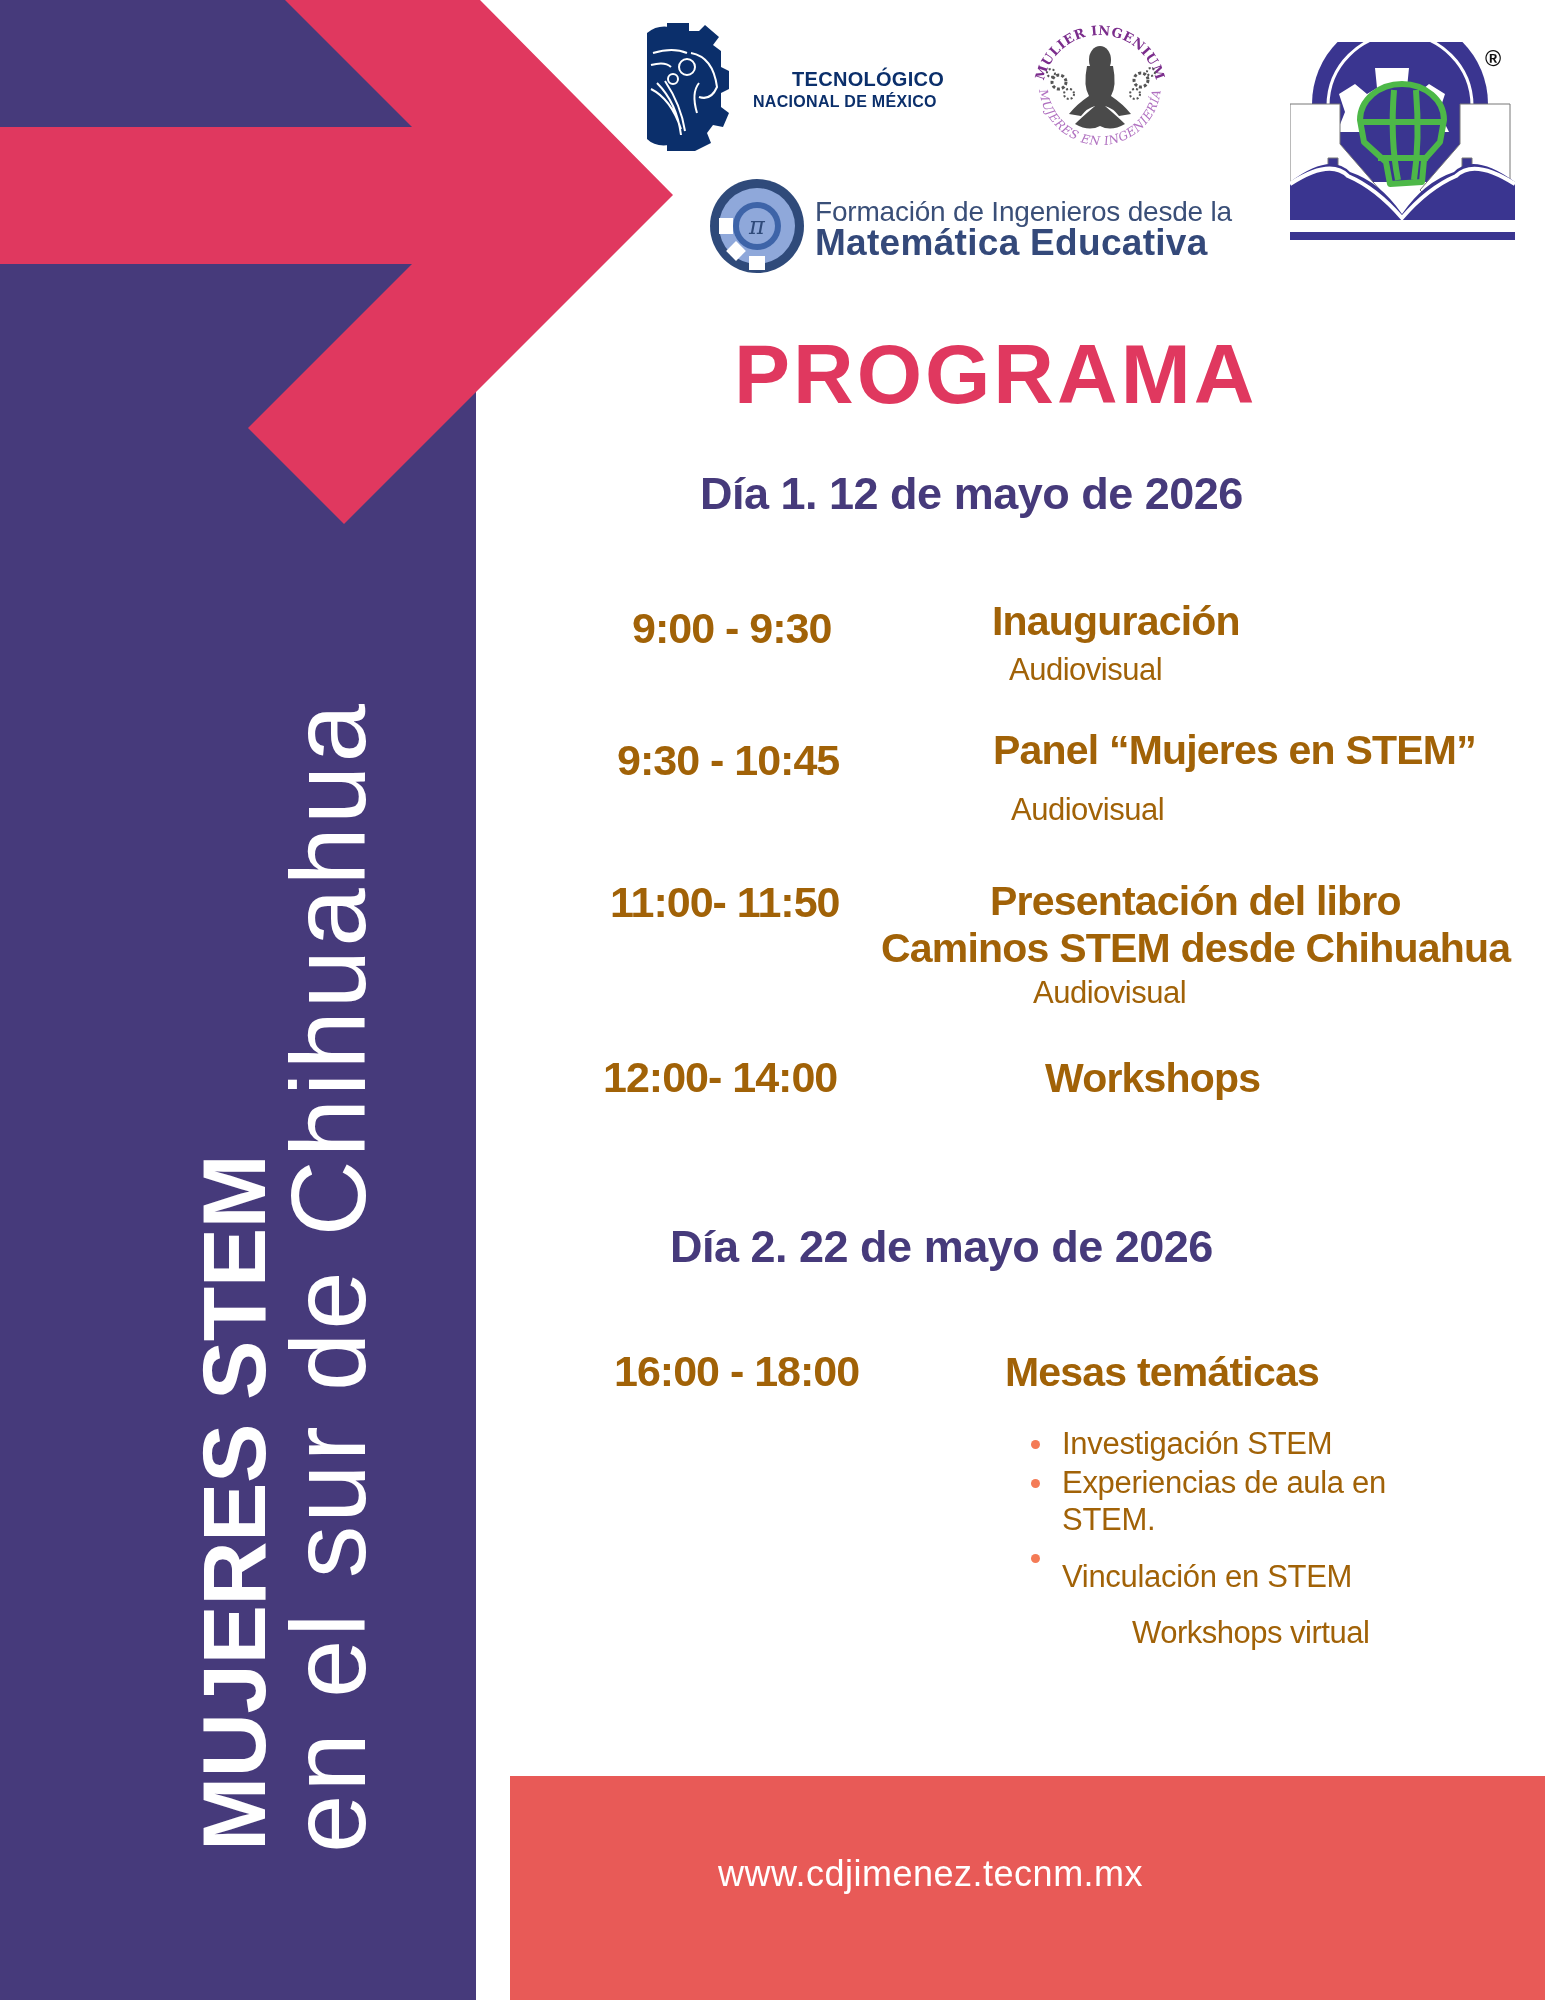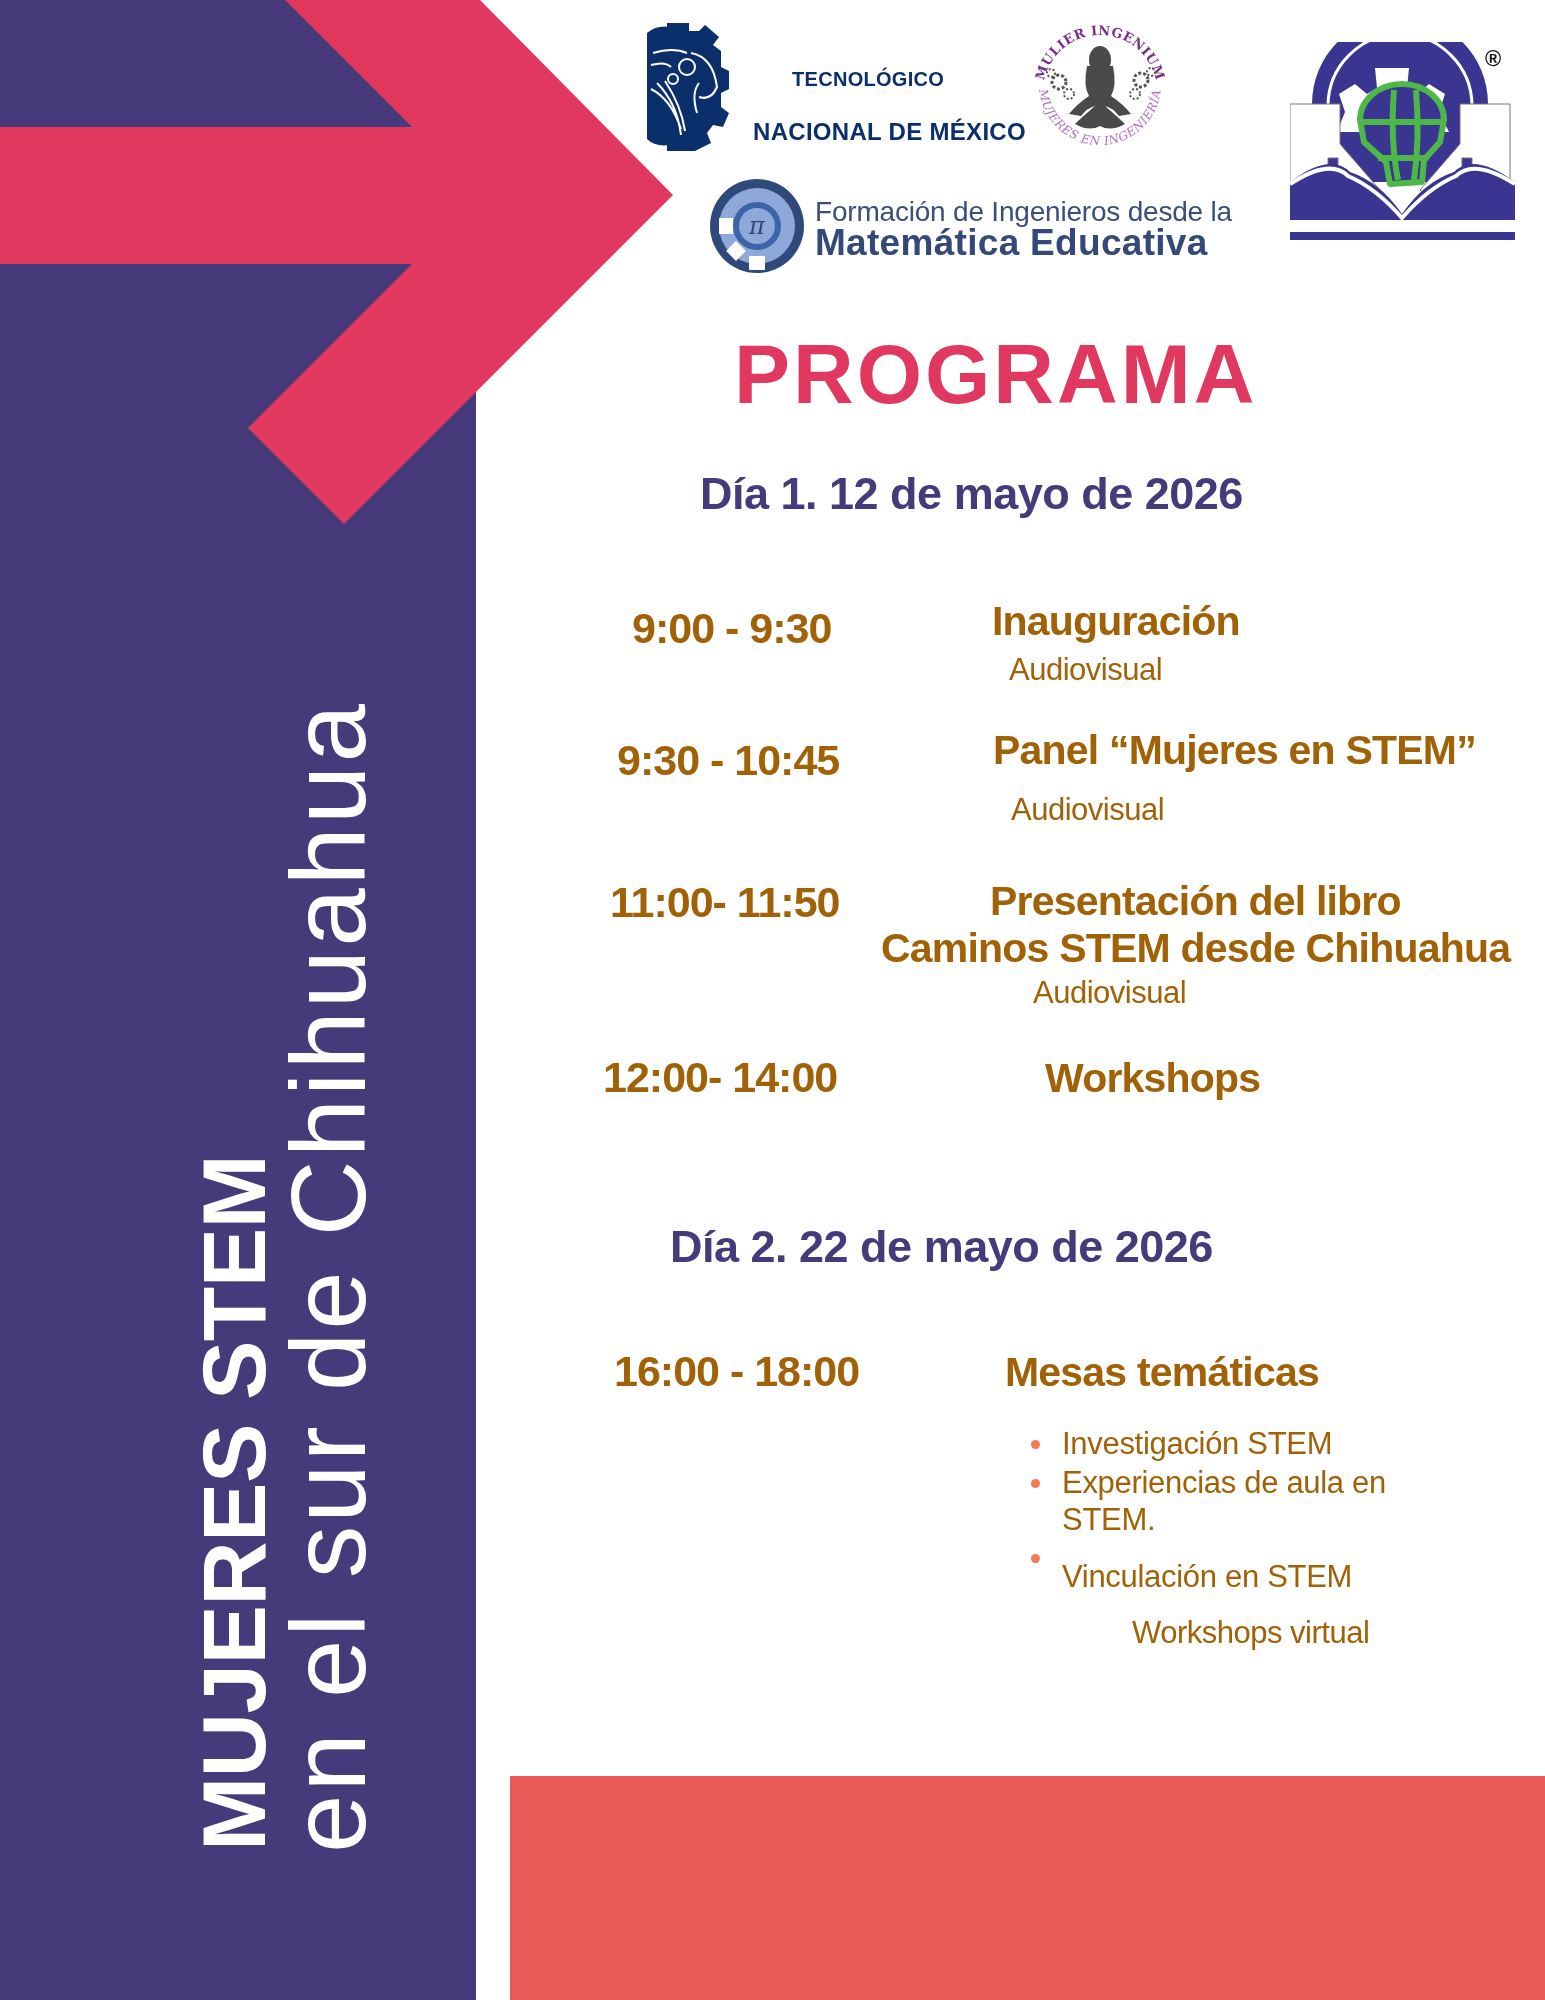--- a/index.html
+++ b/index.html
@@ -37,21 +37,21 @@
 <div class="logo" style="left:647px; top:23px; width:300px; height:130px;">
   <svg width="92" height="128" viewBox="0 0 92 128" style="position:absolute; left:0; top:0;">
     <path d="M20,0 h22 v8 h10 l6,-6 l14,12 l-6,8 l8,6 v16 l8,4 v18 l-8,4 v14 l8,6 l-6,14 l-10,-2 l-6,8 l4,10 l-16,8 h-28 z" fill="#0B2F6B"></path>
     <path d="M0,10 q10,-8 22,-6 v118 q-14,2 -22,-6 z" fill="#0B2F6B"></path>
     <circle cx="40" cy="44" r="8" fill="none" stroke="#ffffff" stroke-width="2"></circle>
     <circle cx="26" cy="56" r="5" fill="none" stroke="#ffffff" stroke-width="2"></circle>
     <path d="M6,30 q20,-6 34,0 M4,42 q14,-4 20,2 M4,66 q20,10 30,40 M10,60 q20,20 24,52 M18,58 q16,24 20,50 M52,60 q-8,10 -2,30" fill="none" stroke="#ffffff" stroke-width="2"></path>
     <path d="M44,30 q22,4 26,34 q-6,14 -18,10" fill="none" stroke="#ffffff" stroke-width="2"></path>
   </svg>
   <div class="abs bold" style="left:145px; top:46px; font-size:20px; color:#0B2F6B; letter-spacing:0.3px;">TECNOLÓGICO</div>
-  <div class="abs bold" style="left:106px; top:71px; font-size:24px; color:#0B2F6B; letter-spacing:0.3px;margin-top:26px;">NACIONAL DE MÉXICO</div>
+  <div class="abs bold" style="left:106px; top:71px; font-size:16px; color:#0B2F6B; letter-spacing:0.3px;">NACIONAL DE MÉXICO</div>
 </div>
 
 <div class="logo" style="left:1025px; top:18px; width:150px; height:148px;">
   <svg width="150" height="148" viewBox="0 0 150 148">
     <defs>
       <path id="arcTop" d="M18,74 A57,57 0 0 1 132,74"></path>
       <path id="arcBot" d="M14,66 A61,61 0 0 0 136,66"></path>
     </defs>
     <text font-family="DejaVu Serif, serif" font-size="13" font-weight="bold" fill="#7B2D8C" letter-spacing="0.5"><textPath href="#arcTop" startOffset="50%" text-anchor="middle">MULIER INGENIUM</textPath></text>
     <text font-family="DejaVu Serif, serif" font-size="12" font-style="italic" fill="#B070C0" letter-spacing="0.5"><textPath href="#arcBot" startOffset="50%" text-anchor="middle">MUJERES EN INGENIERÍA</textPath></text>
@@ -130,13 +130,14 @@
   <div class="abs bul orange" style="left:1062px; top:1428px;">Investigación STEM</div>
   <span class="dot" style="left:1031px; top:1479px;"></span>
   <div class="abs bul orange" style="left:1062px; top:1467px;">Experiencias de aula en</div>
   <div class="abs bul orange" style="left:1062px; top:1504px;">STEM.</div>
   <span class="dot" style="left:1031px; top:1554px;"></span>
   <div class="abs bul orange" style="left:1062px; top:1542px;margin-top:19px;">Vinculación en STEM</div>
 </div>
 <div class="abs mode orange" style="left:1123px; top:1617px;">Workshops virtual</div>
 
 <div id="footer">
+  <div class="abs" style="left:208px; top:80px; font-size:36px; color:#ffffff; letter-spacing:0.5px;">www.cdjimenez.tecnm.mx</div>
 </div>
 
 </body></html>

